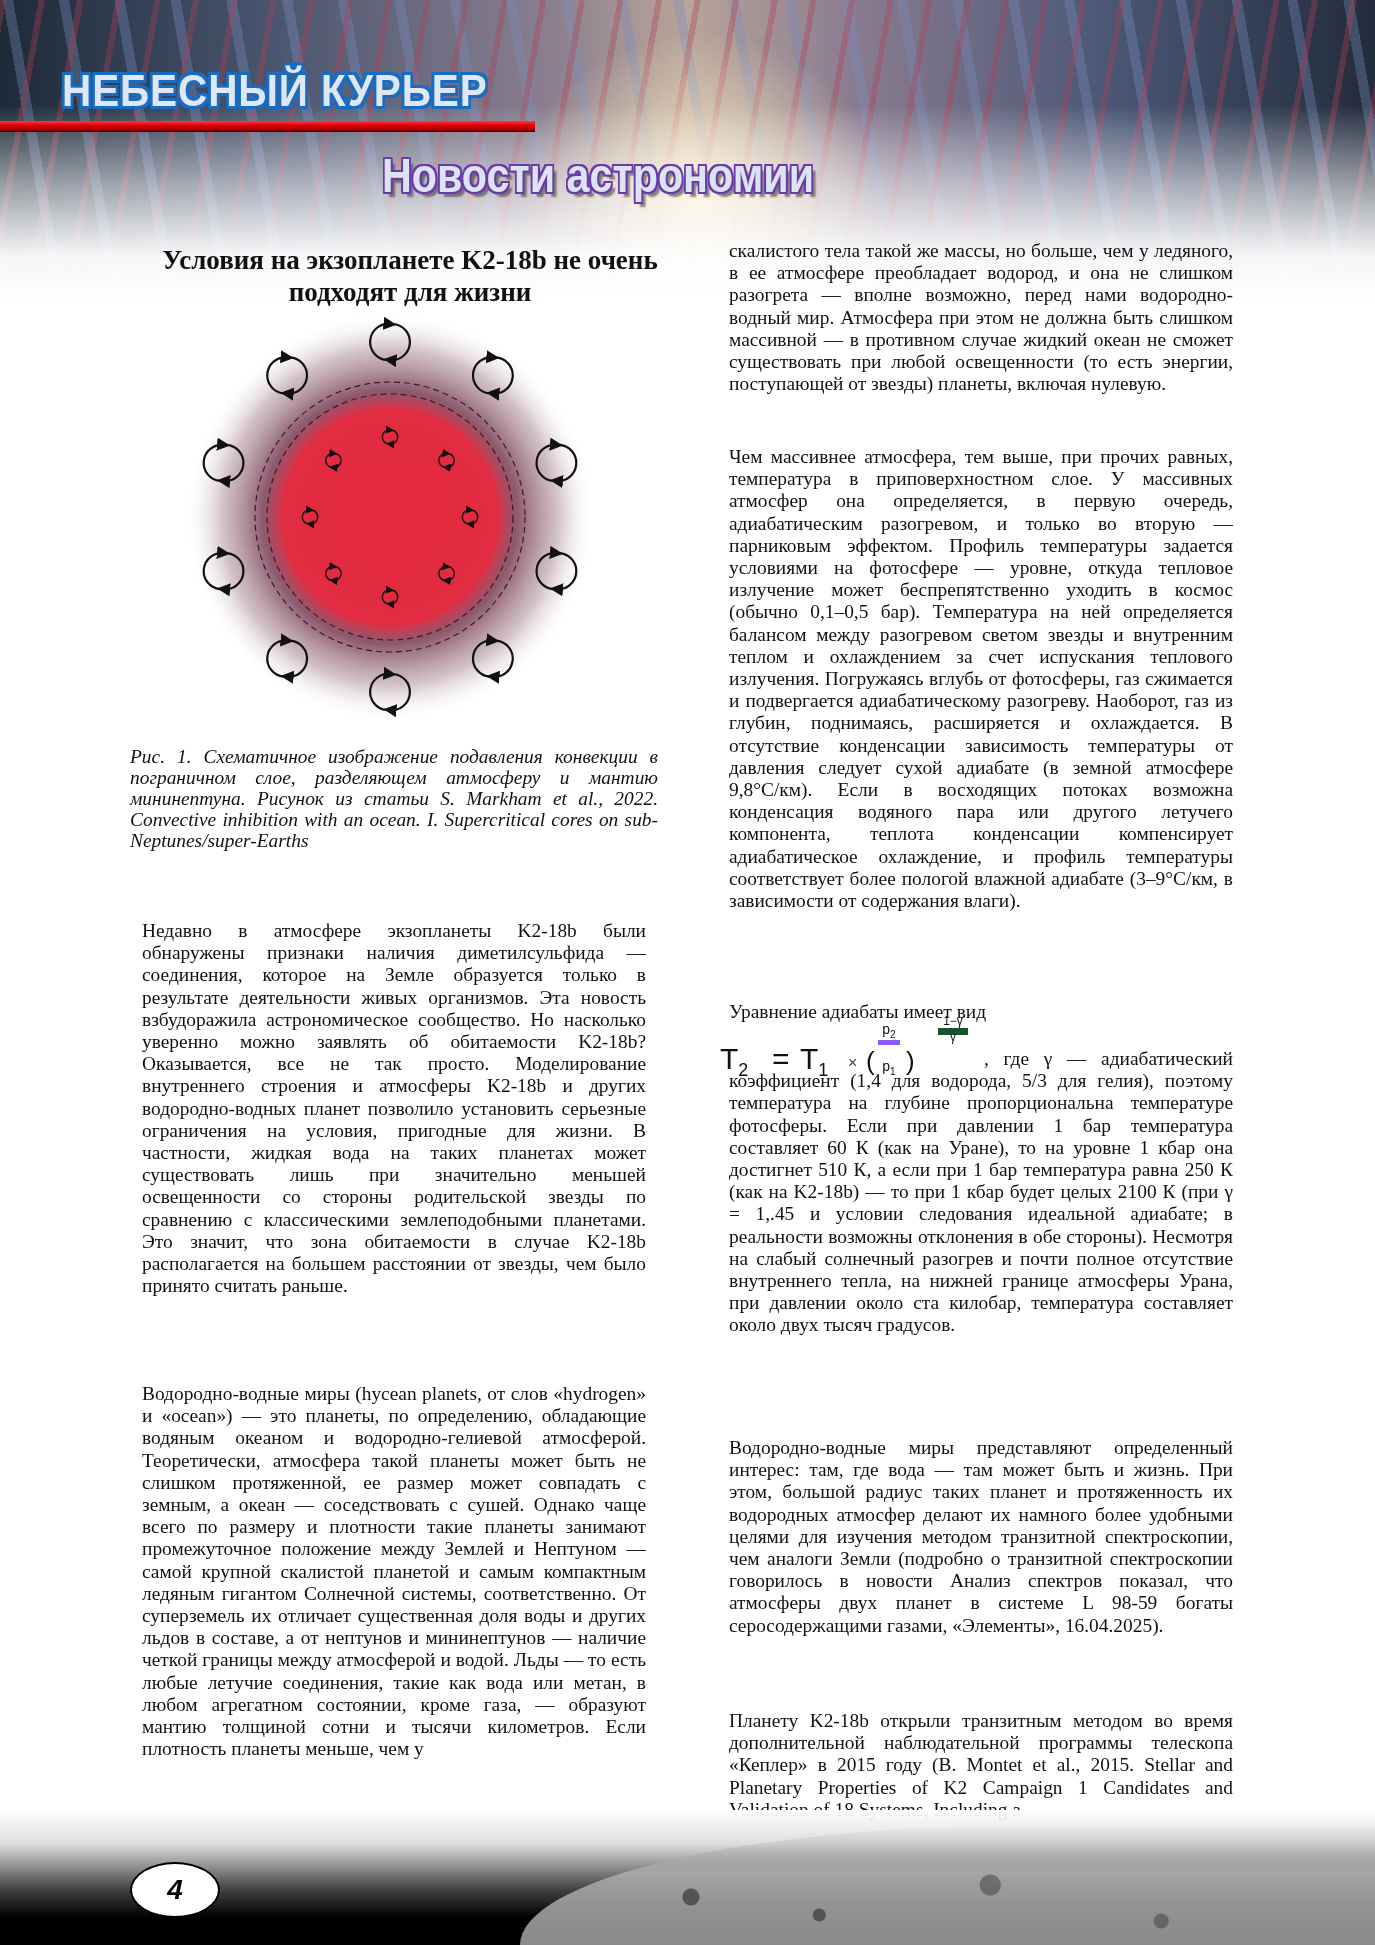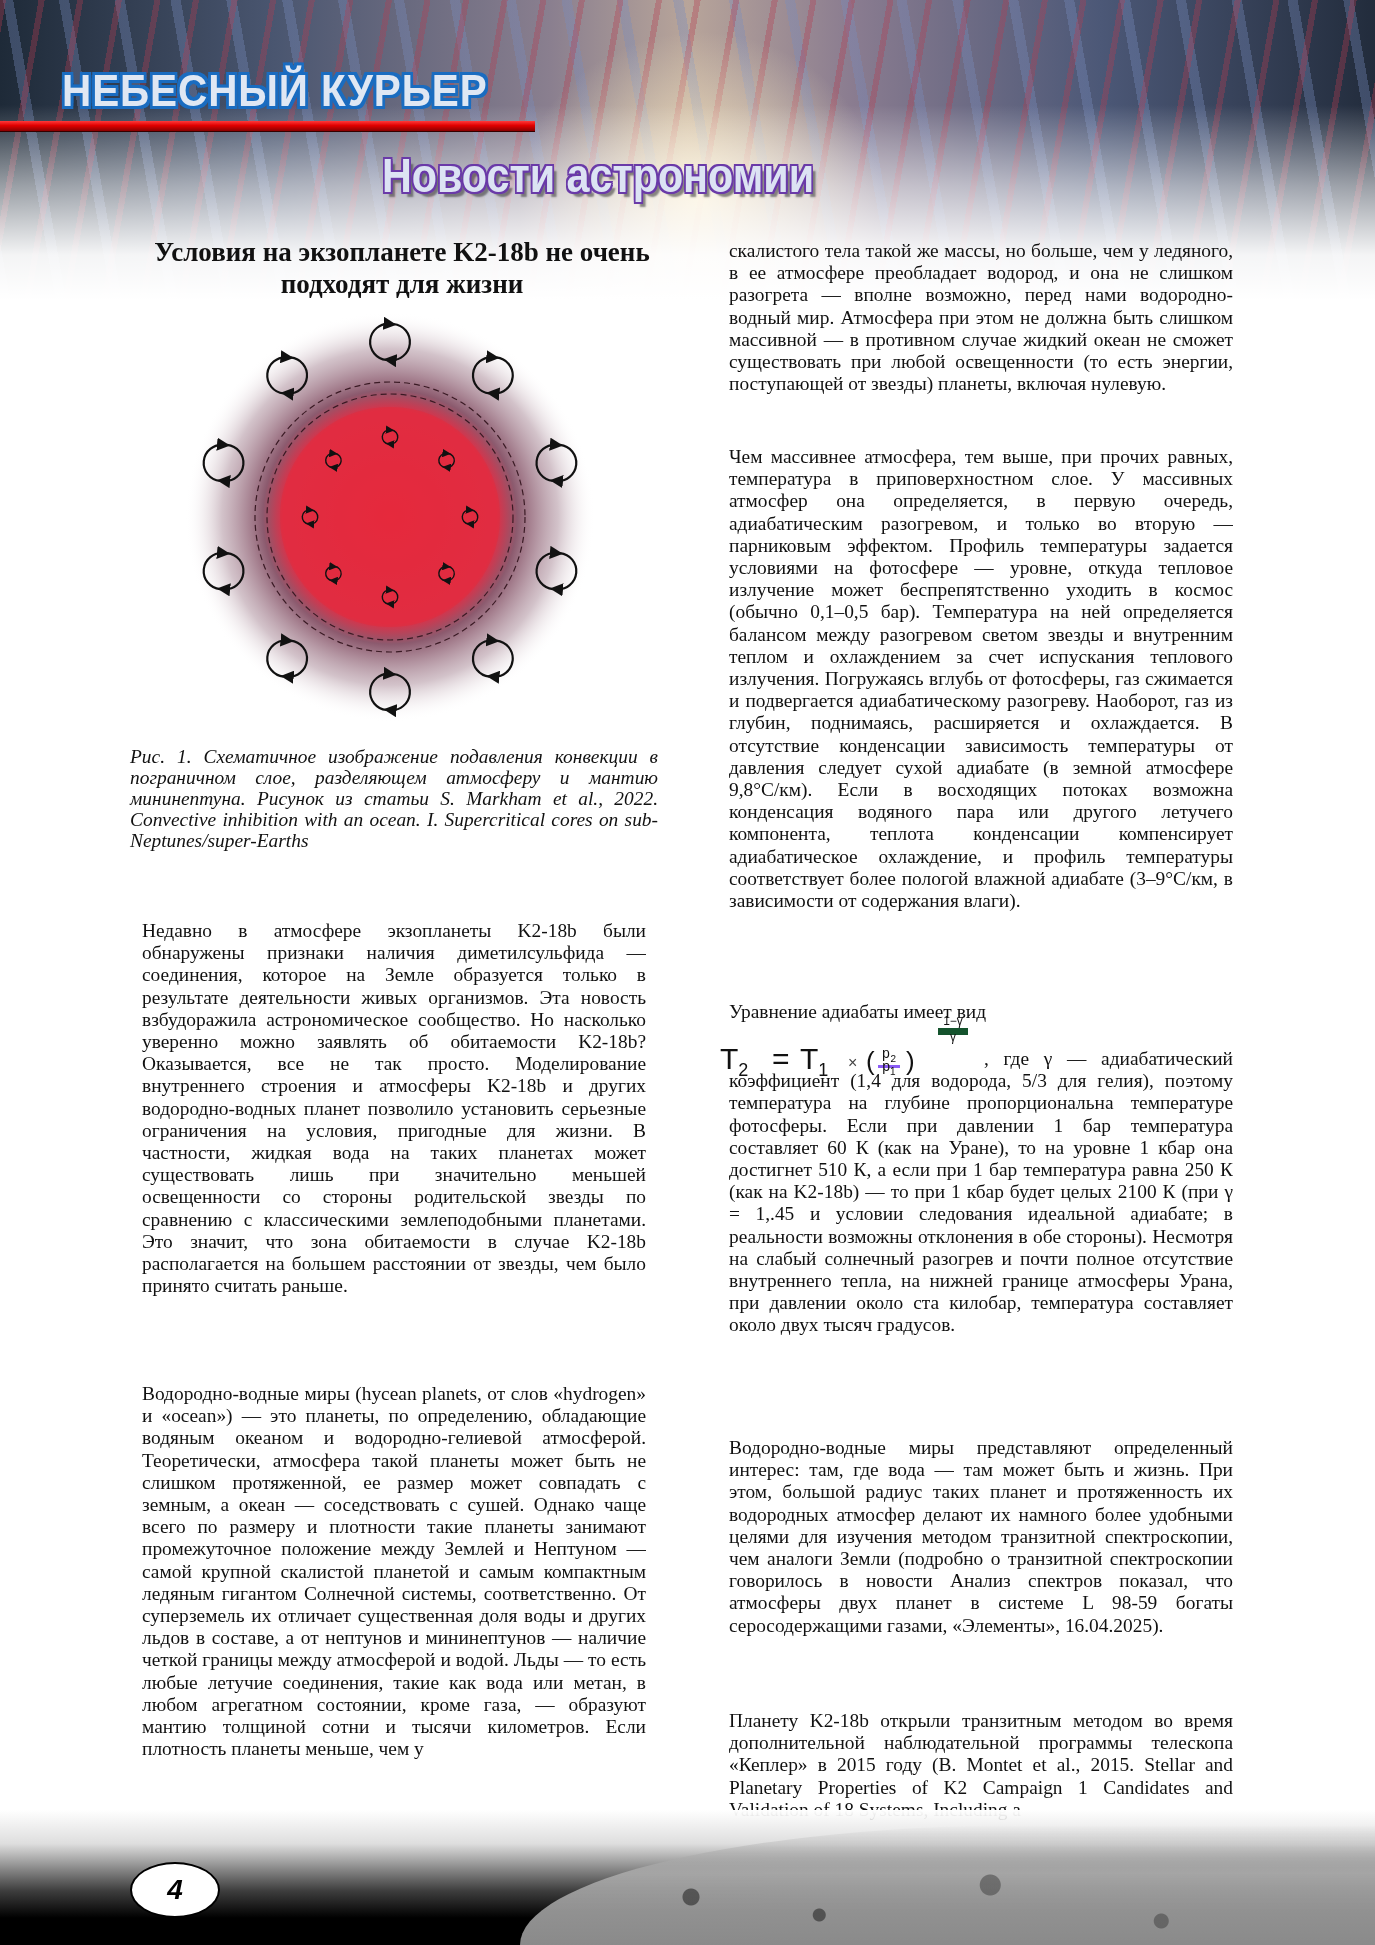--- a/index.html
+++ b/index.html
@@ -48,21 +48,21 @@
 </style>
 </head>
 <body>
 
 <div class="header-bg"></div>
 <div class="header-fade"></div>
 <div class="masthead">НЕБЕСНЫЙ КУРЬЕР</div>
 <div class="red-rule"></div>
 <div class="section">Новости астрономии</div>
 
-<h1 class="title" style="margin:8px;">Условия на экзопланете K2-18b не очень подходят для жизни</h1>
+<h1 class="title" style="margin:16px;">Условия на экзопланете K2-18b не очень подходят для жизни</h1>
 
 <div class="figure">
   <svg width="528" height="410" viewBox="0 0 528 410">
     <defs>
       <radialGradient id="glow" cx="50%" cy="50%" r="50%">
         <stop offset="0%" stop-color="#e8283c"></stop>
         <stop offset="52%" stop-color="#dd3048"></stop>
         <stop offset="62%" stop-color="#8c5a6e"></stop>
         <stop offset="82%" stop-color="#b59aa6" stop-opacity="0.6"></stop>
         <stop offset="100%" stop-color="#ffffff" stop-opacity="0"></stop>
@@ -172,21 +172,21 @@
 <div class="col r3">
   <p>Уравнение адиабаты имеет вид</p>
 </div>
 
 <div class="formula">
   <span style="position:absolute;left:0;top:24px;font-size:30px;"><span>T</span><sub style="font-size:18px;">2</sub></span>
   <span style="position:absolute;left:52px;top:24px;font-size:30px;">=</span>
   <span style="position:absolute;left:80px;top:24px;font-size:30px;"><span>T</span><sub style="font-size:18px;">1</sub></span>
   <span style="position:absolute;left:128px;top:36px;font-size:16px;color:#444;">×</span>
   <span style="position:absolute;left:146px;top:28px;font-size:26px;">(</span>
-  <span style="position:absolute;left:158px;top:28px;font-size:14px;width:22px;text-align:center;border-bottom:3px solid #8b5cf6;font-family:Liberation Mono, monospace;"><span>p</span><sub style="font-size:10px;">2</sub></span>
+  <span style="position:absolute;left:158px;top:3px;font-size:14px;width:22px;text-align:center;border-bottom:5px solid #8b5cf6;"><span>p</span><sub style="font-size:10px;">2</sub></span>
   <span style="position:absolute;left:158px;top:40px;font-size:14px;width:22px;text-align:center;"><span>p</span><sub style="font-size:10px;">1</sub></span>
   <span style="position:absolute;left:186px;top:28px;font-size:26px;">)</span>
   <span style="position:absolute;left:218px;top:-4px;font-size:12px;width:30px;text-align:center;border-bottom:7px solid #14532d;">1−γ</span>
   <span style="position:absolute;left:218px;top:12px;font-size:12px;width:30px;text-align:center;">γ</span>
 </div>
 
 <div class="col r4">
   <p style="text-indent:255px;">, где γ — адиабатический коэффициент (1,4 для водорода, 5/3 для гелия), поэтому температура на глубине пропорциональна температуре фотосферы. Если при давлении 1 бар температура составляет 60 К (как на Уране), то на уровне 1 кбар она достигнет 510 К, а если при 1 бар температура равна 250 К (как на K2-18b) — то при 1 кбар будет целых 2100 К (при γ = 1,.45 и условии следования идеальной адиабате; в реальности возможны отклонения в обе стороны). Несмотря на слабый солнечный разогрев и почти полное отсутствие внутреннего тепла, на нижней границе атмосферы Урана, при давлении около ста килобар, температура составляет около двух тысяч градусов.</p>
 </div>
 <div class="col r5">

